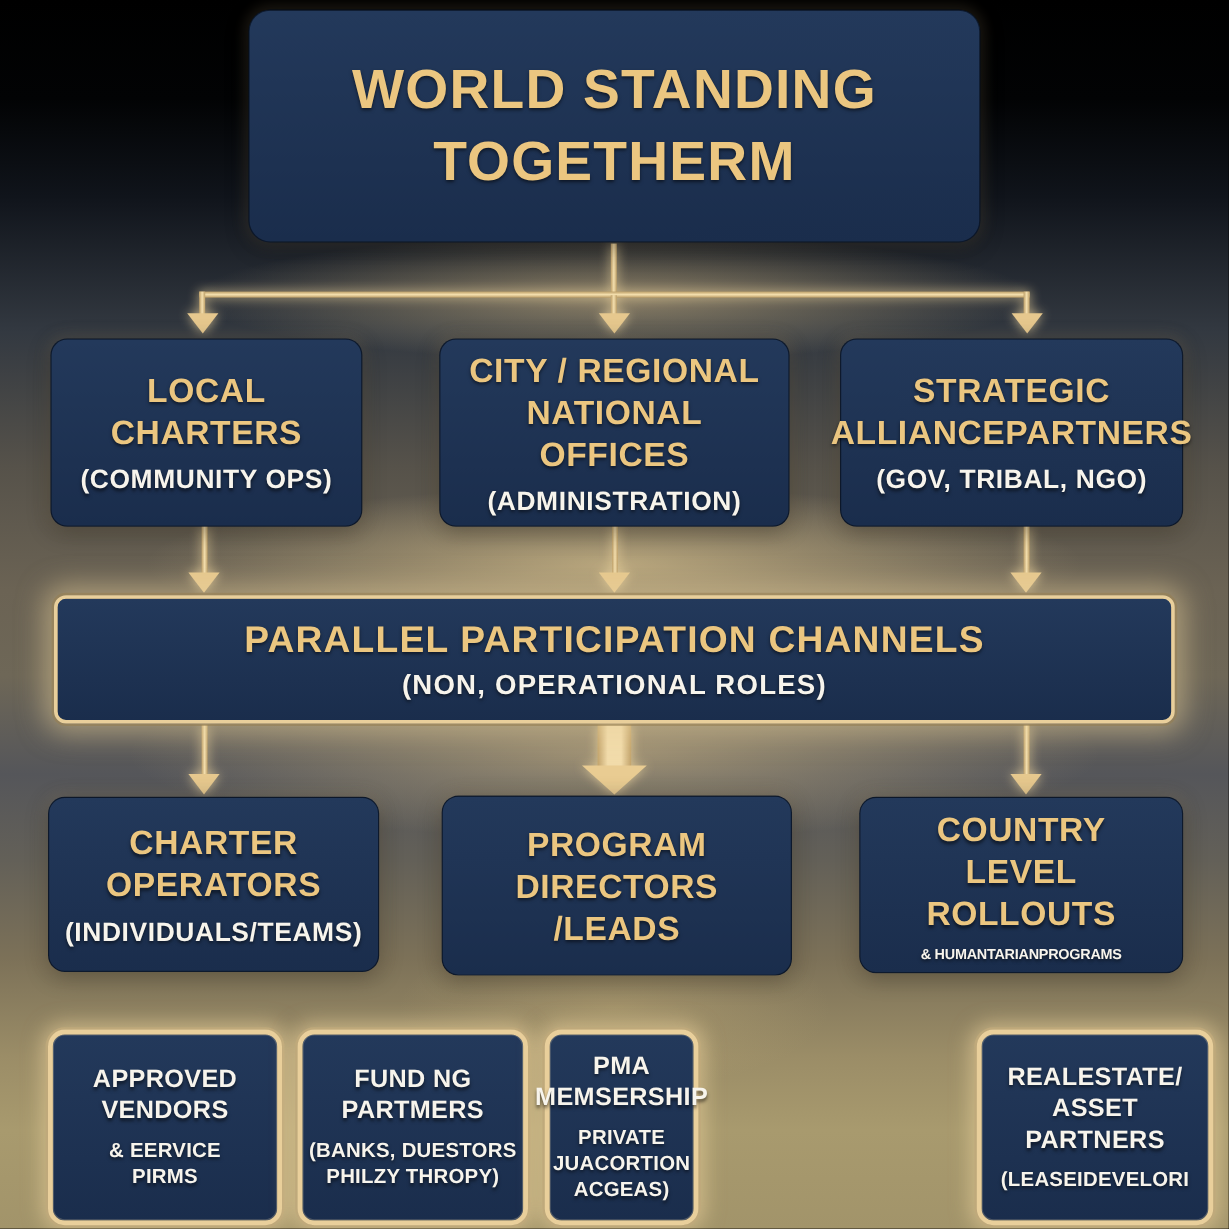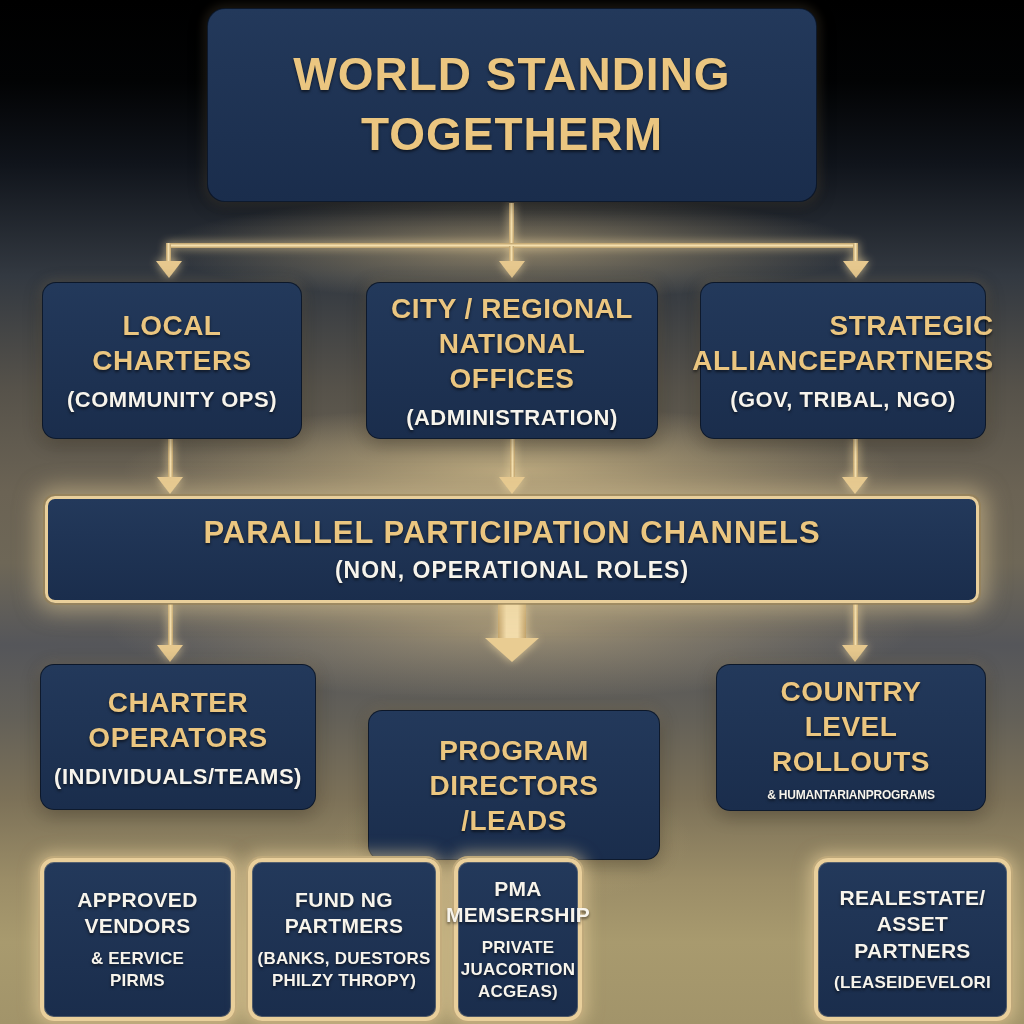--- a/index.html
+++ b/index.html
@@ -26,30 +26,30 @@
   .ml{white-space:pre-line;}
   .gold{color:#ebc680;text-shadow:0 2px 3px rgba(0,0,0,0.55);}
   .white{color:#f7f4ec;text-shadow:0 2px 3px rgba(0,0,0,0.55);}
   .b{font-weight:700;}
   .top-node{left:207px;top:8px;width:610px;height:194px;border-radius:18px;}
   .top-node .title{font-size:46px;line-height:1.3;letter-spacing:1px;}
   .t2 .title,.t3 .title{font-size:28px;line-height:1.25;letter-spacing:0.5px;}
   .t2 .sub,.t3 .sub{font-size:22px;margin-top:9px;letter-spacing:0.5px;}
   .t2-1{left:42px;top:282px;width:260px;height:157px;}
   .t2-2{left:366px;top:282px;width:292px;height:157px;}
-  .t2-3{left:700px;top:282px;width:286px;height:157px;text-align:right;}
+  .t2-3{left:700px;top:282px;width:286px;height:157px;}
   .wide-node{
     left:45px;top:496px;width:934px;height:107px;border-radius:10px;
     border:3px solid #e9cf9b;
     box-shadow:0 0 0 2px rgba(150,125,80,0.55), 0 0 22px 8px rgba(233,209,155,0.5);
   }
   .wide-node .title{font-size:31px;letter-spacing:1px;}
   .wide-node .sub{font-size:23px;margin-top:6px;letter-spacing:1px;}
   .t3-1{left:40px;top:664px;width:276px;height:146px;}
-  .t3-2{left:368px;top:663px;width:292px;height:150px;margin-top:47px;}
+  .t3-2{left:368px;top:663px;width:292px;height:150px;}
   .t3-3{left:716px;top:664px;width:270px;height:147px;}
   .t3-3 .sub{font-size:12px;letter-spacing:-0.2px;}
   .t4{
     top:858px;height:163px;border-radius:14px;
     border:4px solid #e9cf9b;
     box-shadow:0 0 0 2px #bfa97b, 0 0 16px 5px rgba(233,209,155,0.6), inset 0 0 0 1px rgba(240,220,175,0.25);
     padding:8px 2px;
   }
   .t4 .title{font-size:21px;line-height:1.25;letter-spacing:0.3px;}
   .t4 .sub{font-size:17px;line-height:1.3;margin-top:8px;letter-spacing:0.2px;}

